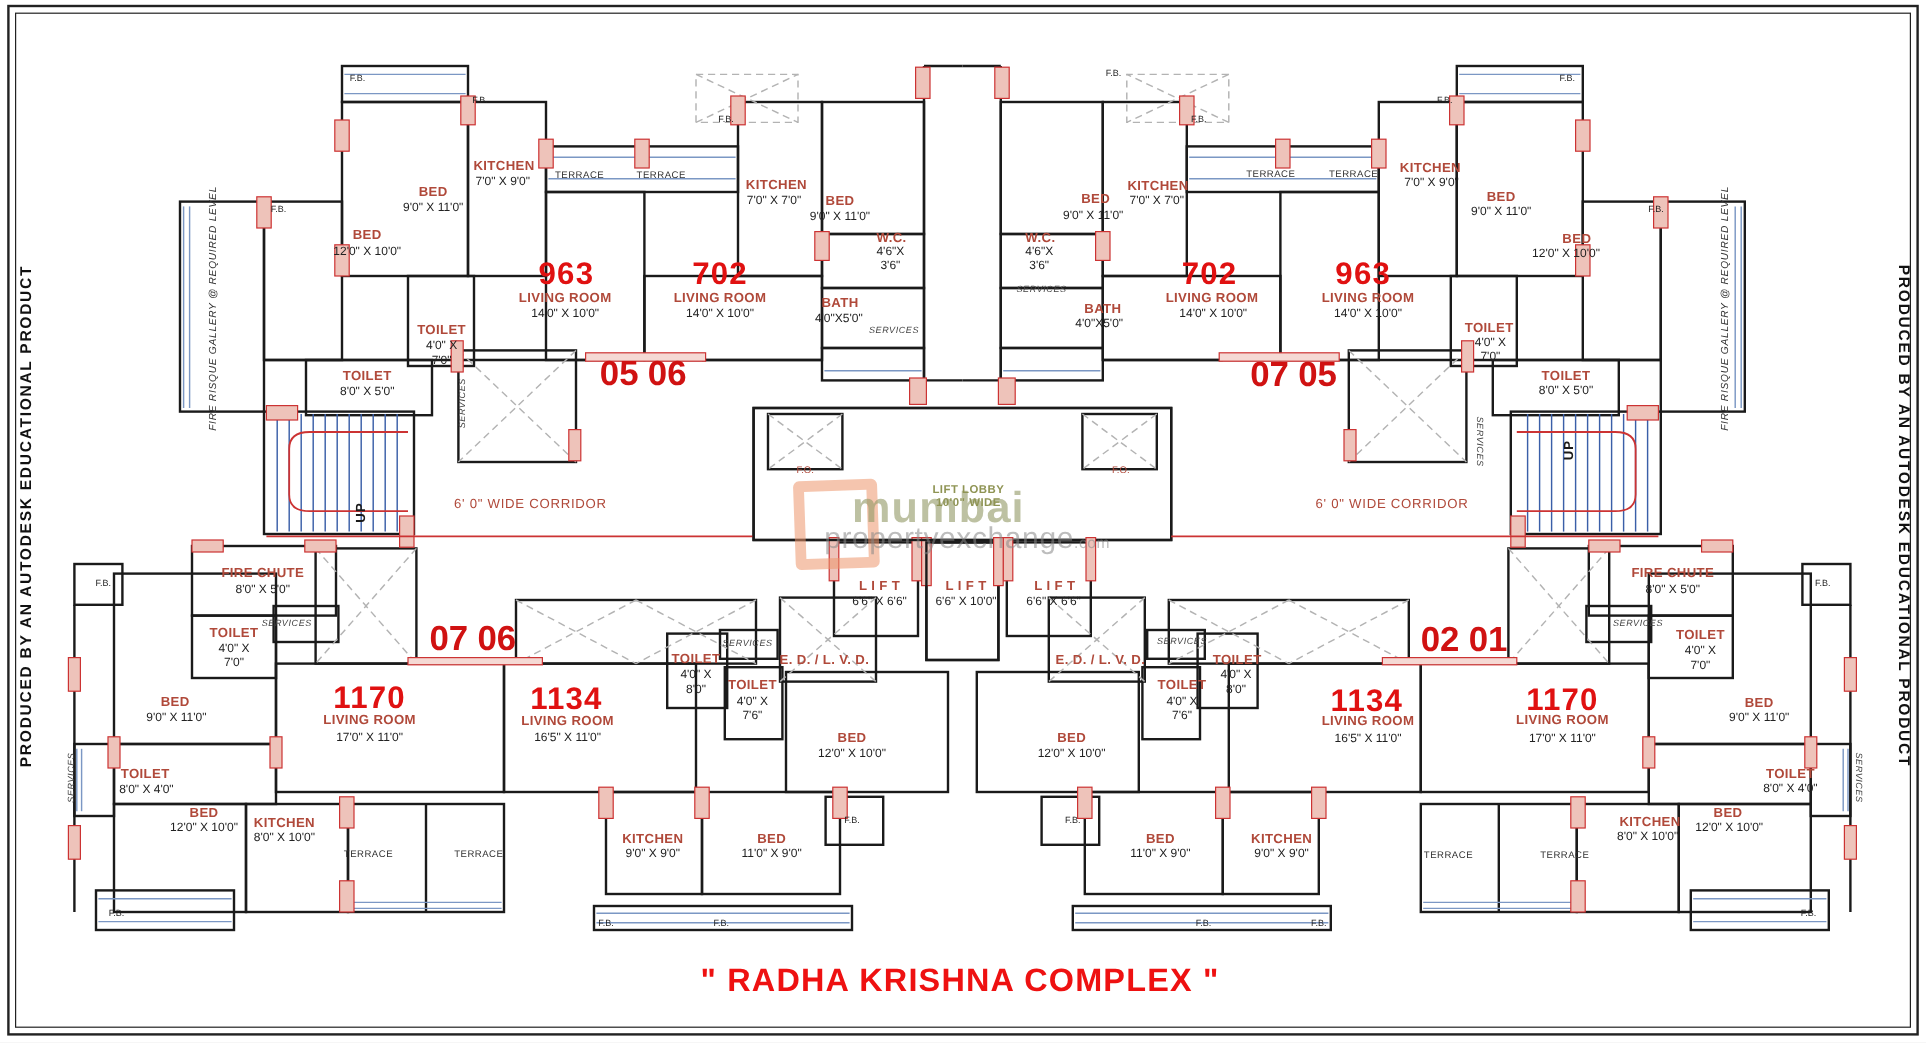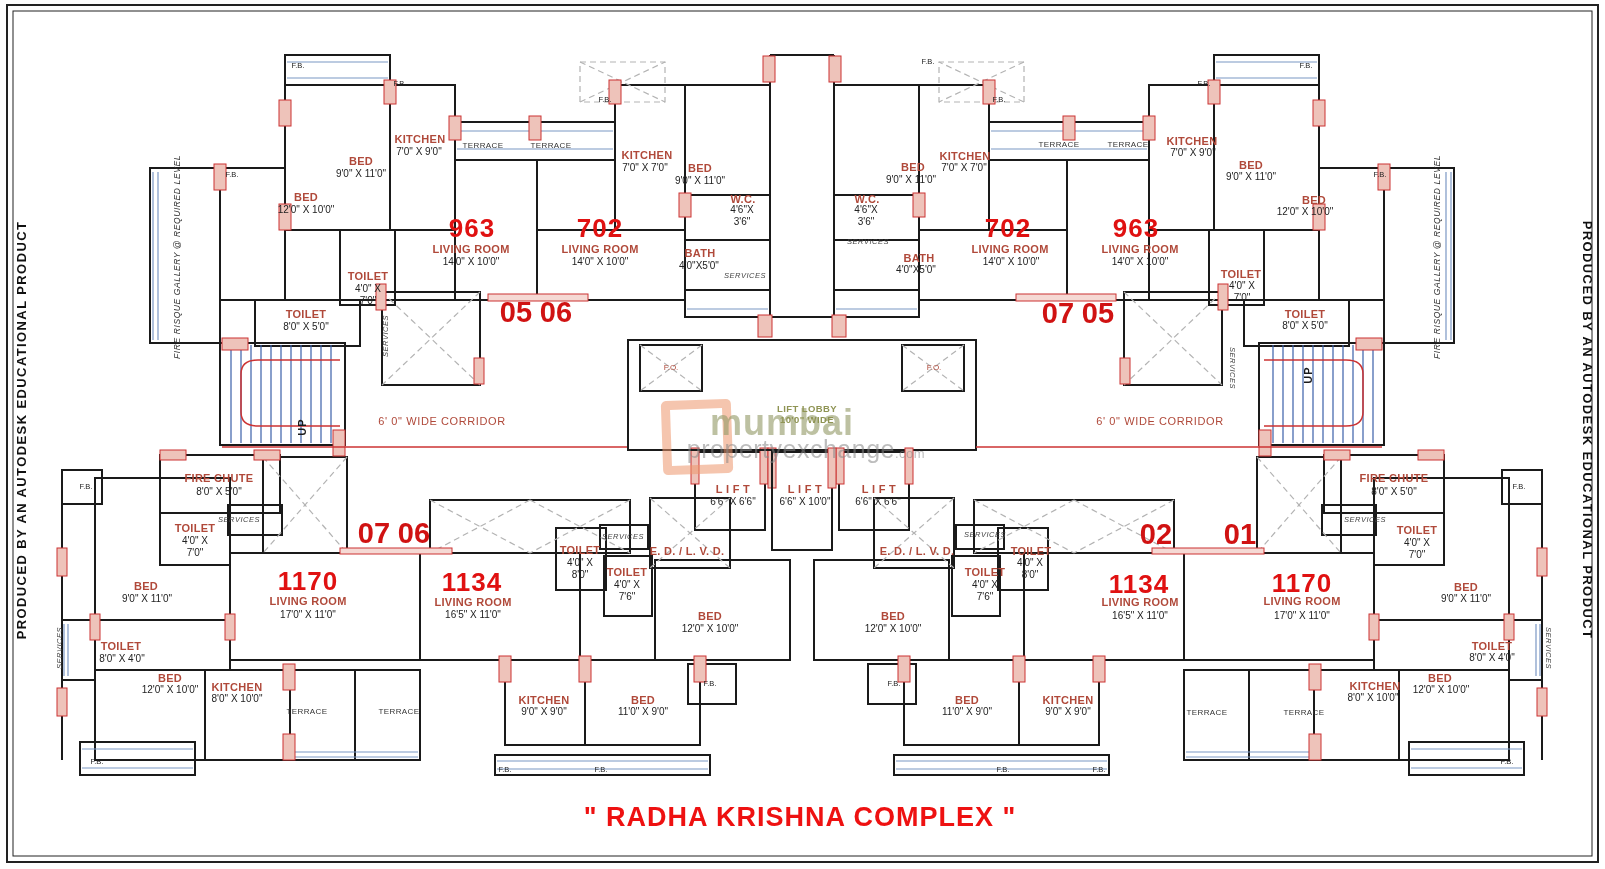--- a/index.html
+++ b/index.html
@@ -11,21 +11,21 @@
   .name{color:#b0493a;font-size:11px;font-weight:600;letter-spacing:.3px;}
   .dim{color:#222;font-size:10px;font-weight:500;}
   .area{color:#e01111;font-size:26px;font-weight:800;letter-spacing:1px;}
   .unit{color:#d01212;font-size:29px;font-weight:800;}
   .fb{color:#222;font-size:7.5px;}
   .tiny{color:#333;font-size:8px;letter-spacing:.4px;}
   .svc{color:#444;font-size:7.5px;font-style:italic;letter-spacing:.5px;}
   .corr{color:#b0493a;font-size:11px;letter-spacing:.6px;}
   .lobby{color:#8f9454;font-size:9.5px;letter-spacing:.4px;font-weight:bold;}
   .up{color:#1a1a1a;font-size:11px;font-weight:600;letter-spacing:1px;}
-  .fo{color:#b0493a;font-size:8px;}
+  .fo{color:#b0493a;font-size:8px;margin-top:24px;}
   .gal{color:#333;font-size:8.5px;font-style:italic;letter-spacing:.6px;white-space:nowrap;}
   
   .title{position:absolute;left:800px;top:817px;transform:translate(-50%,-50%);
          color:#ee1111;font-size:27px;font-weight:800;letter-spacing:1px;white-space:nowrap;}
   .note{position:absolute;left:25px;top:843px;font-size:12.5px;color:#111;font-weight:500;white-space:nowrap;}
   .edge{position:absolute;font-size:13px;font-weight:700;color:#111;letter-spacing:1.4px;white-space:nowrap;}
   #edgeL{left:21px;top:430px;transform:translate(-50%,-50%) rotate(-90deg);}
   #edgeR{left:1587px;top:430px;transform:translate(-50%,-50%) rotate(90deg);}
   
   #wm-square{position:absolute;left:662px;top:400px;width:52px;height:56px;
@@ -342,21 +342,21 @@
       <div class="lbl up" style="left: 1308px; top: 375px; transform: translate(-50%, -50%) rotate(-90deg);">UP</div>
       <div class="lbl name" style="left: 1394px; top: 478px;">FIRE CHUTE</div>
       <div class="lbl dim" style="left: 1394px; top: 492px;">8'0" X 5'0"</div>
       <div class="lbl name" style="left: 1417px; top: 530px;">TOILET</div>
       <div class="lbl dim" style="left: 1417px; top: 549px;">4'0" X
 7'0"</div>
       <div class="lbl corr" style="left: 1160px; top: 421px;">6' 0" WIDE CORRIDOR</div>
       <div class="lbl fo" style="left: 934px; top: 368px;">F.O.</div>
       <div class="lbl unit" style="left: 1058px; top: 313px;">07</div>
       <div class="lbl unit" style="left: 1098px; top: 313px;">05</div>
-      <div class="lbl unit" style="left: 1156px; top: 534px;">02</div>
+      <div class="lbl unit" style="left: 1200px; top: 534px;">02</div>
       <div class="lbl unit" style="left: 1240px; top: 534px;">01</div>
       <div class="lbl name" style="left: 917px; top: 551px;">E. D. / L. V. D.</div>
       <div class="lbl name" style="left: 1031px; top: 551px;">TOILET</div>
       <div class="lbl dim" style="left: 1030px; top: 569px;">4'0" X
 8'0"</div>
       <div class="lbl name" style="left: 985px; top: 572px;">TOILET</div>
       <div class="lbl dim" style="left: 985px; top: 591px;">4'0" X
 7'6"</div>
       <div class="lbl name" style="left: 893px; top: 616px;">BED</div>
       <div class="lbl dim" style="left: 893px; top: 629px;">12'0" X 10'0"</div>

